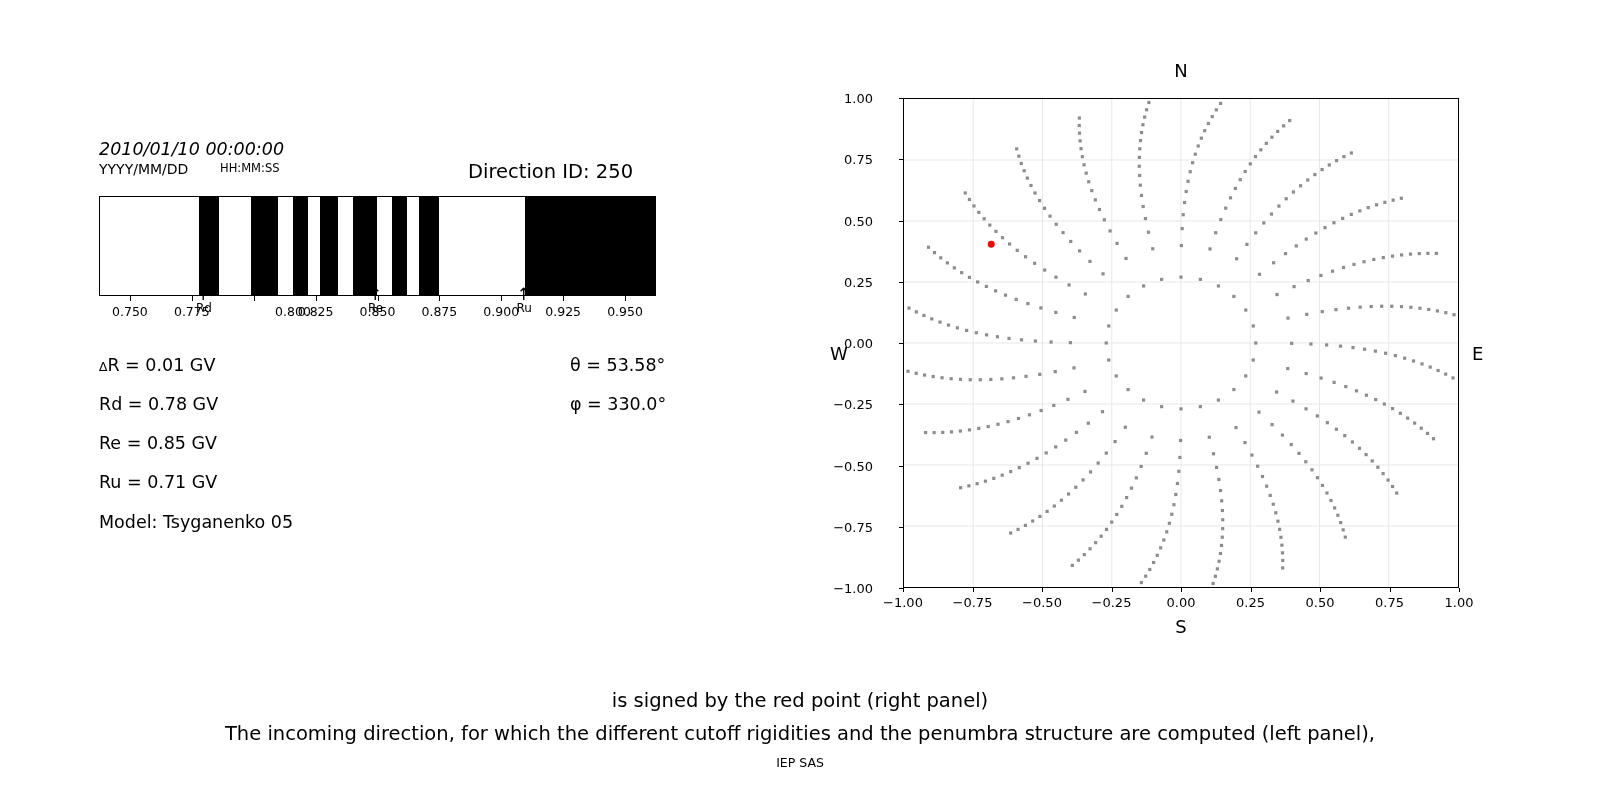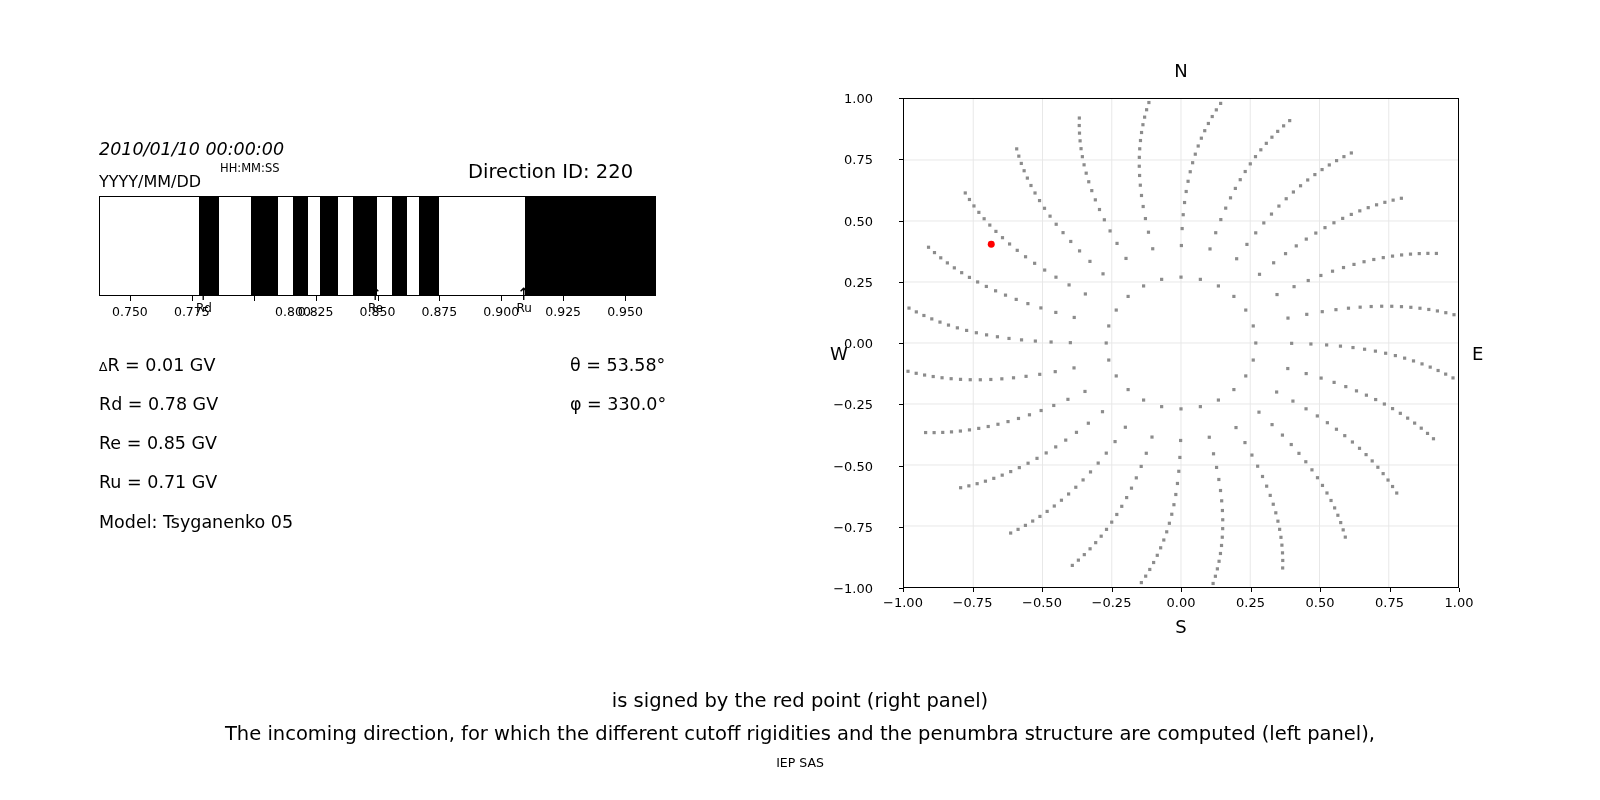--- a/index.html
+++ b/index.html
@@ -25,22 +25,22 @@
     font-size: 17.5px;
     white-space: nowrap;
   }
   .datetime-line {
     left: 99px; top: 139px;
     font-size: 17.5px;
     white-space: nowrap;
     font-style: italic;
   }
   .fmt-date {
-    left: 99px; top: 172px;
-    font-size: 16px;
+    left: 99px; top: 161px;
+    font-size: 14px;
     white-space: nowrap;
   }
   .fmt-time {
     left: 220px; top: 161px;
     font-size: 11.5px;
     white-space: nowrap;
   }
   .direction-id {
     left: 468px; top: 160px;
     font-size: 19.5px;
@@ -201,21 +201,21 @@
 
 <div class="abs" id="left-panel">
 
 
   <div class="abs datetime-line">2010/01/10 00:00:00</div>
 
   <div class="abs fmt-date">YYYY/MM/DD</div>
 
   <div class="abs fmt-time">HH:MM:SS</div>
 
-  <div class="abs direction-id">Direction ID: 220</div>
+  <div class="abs direction-id">Direction ID: 250</div>
 
   <div class="abs" id="penumbra-wrap">
     <div id="penumbra-bar">
         <div class="band" style="left: 99.0222px; width: 19.8044px;"></div>
         <div class="band" style="left: 151.009px; width: 27.2311px;"></div>
         <div class="band" style="left: 193.093px; width: 14.8533px;"></div>
         <div class="band" style="left: 220.324px; width: 17.3289px;"></div>
         <div class="band" style="left: 252.507px; width: 24.7556px;"></div>
         <div class="band" style="left: 292.116px; width: 14.8533px;"></div>
         <div class="band" style="left: 319.347px; width: 19.8044px;"></div>

